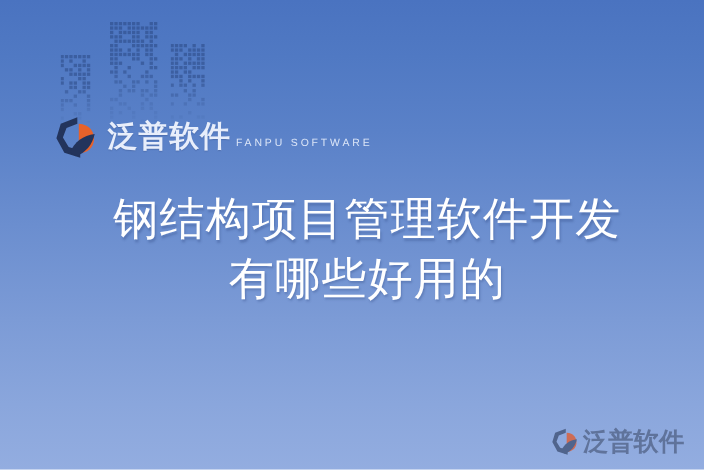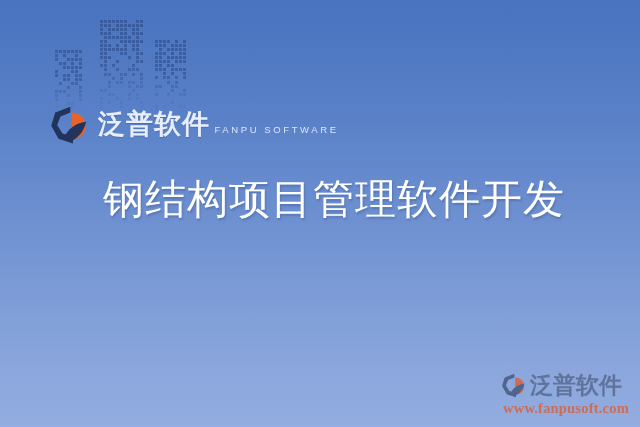--- a/index.html
+++ b/index.html
@@ -659,29 +659,29 @@
       </svg>
     </span>
     <span class="brand-text">
       <span class="brand-cn">泛普软件</span>
       <span class="brand-en">FANPU SOFTWARE</span>
     </span>
   </div>
 
   <div class="headline">
     <span class="ln">钢结构项目管理软件开发</span>
+    <span class="ln">有哪些好用的</span>
   </div>
 
   <div class="watermark">
     <div class="wm-row">
       <span class="wm-mark">
         <svg viewBox="0 0 64 64" width="27" height="27" aria-hidden="true">
           <path d="M34 4 L11 13 L5 33 L16 53 L38 60 L38 50 L22 45 L14 32 L19 19 L34 13 Z" fill="#4b5f86"></path>
           <path d="M36 13 C51 14 58 24 57 36 C56 45 50 51 42 53 L36 53 Z" fill="#d4674a"></path>
           <path d="M24 52 C30 38 42 29 58 27 C55 42 45 53 32 58 Z" fill="#4b5f86"></path>
         </svg>
       </span>
       <span class="wm-cn">泛普软件</span>
     </div>
-    <div class="wm-url">www.fanpusoft.com</div>
   </div>
 
 </div>
 
 </body></html>

